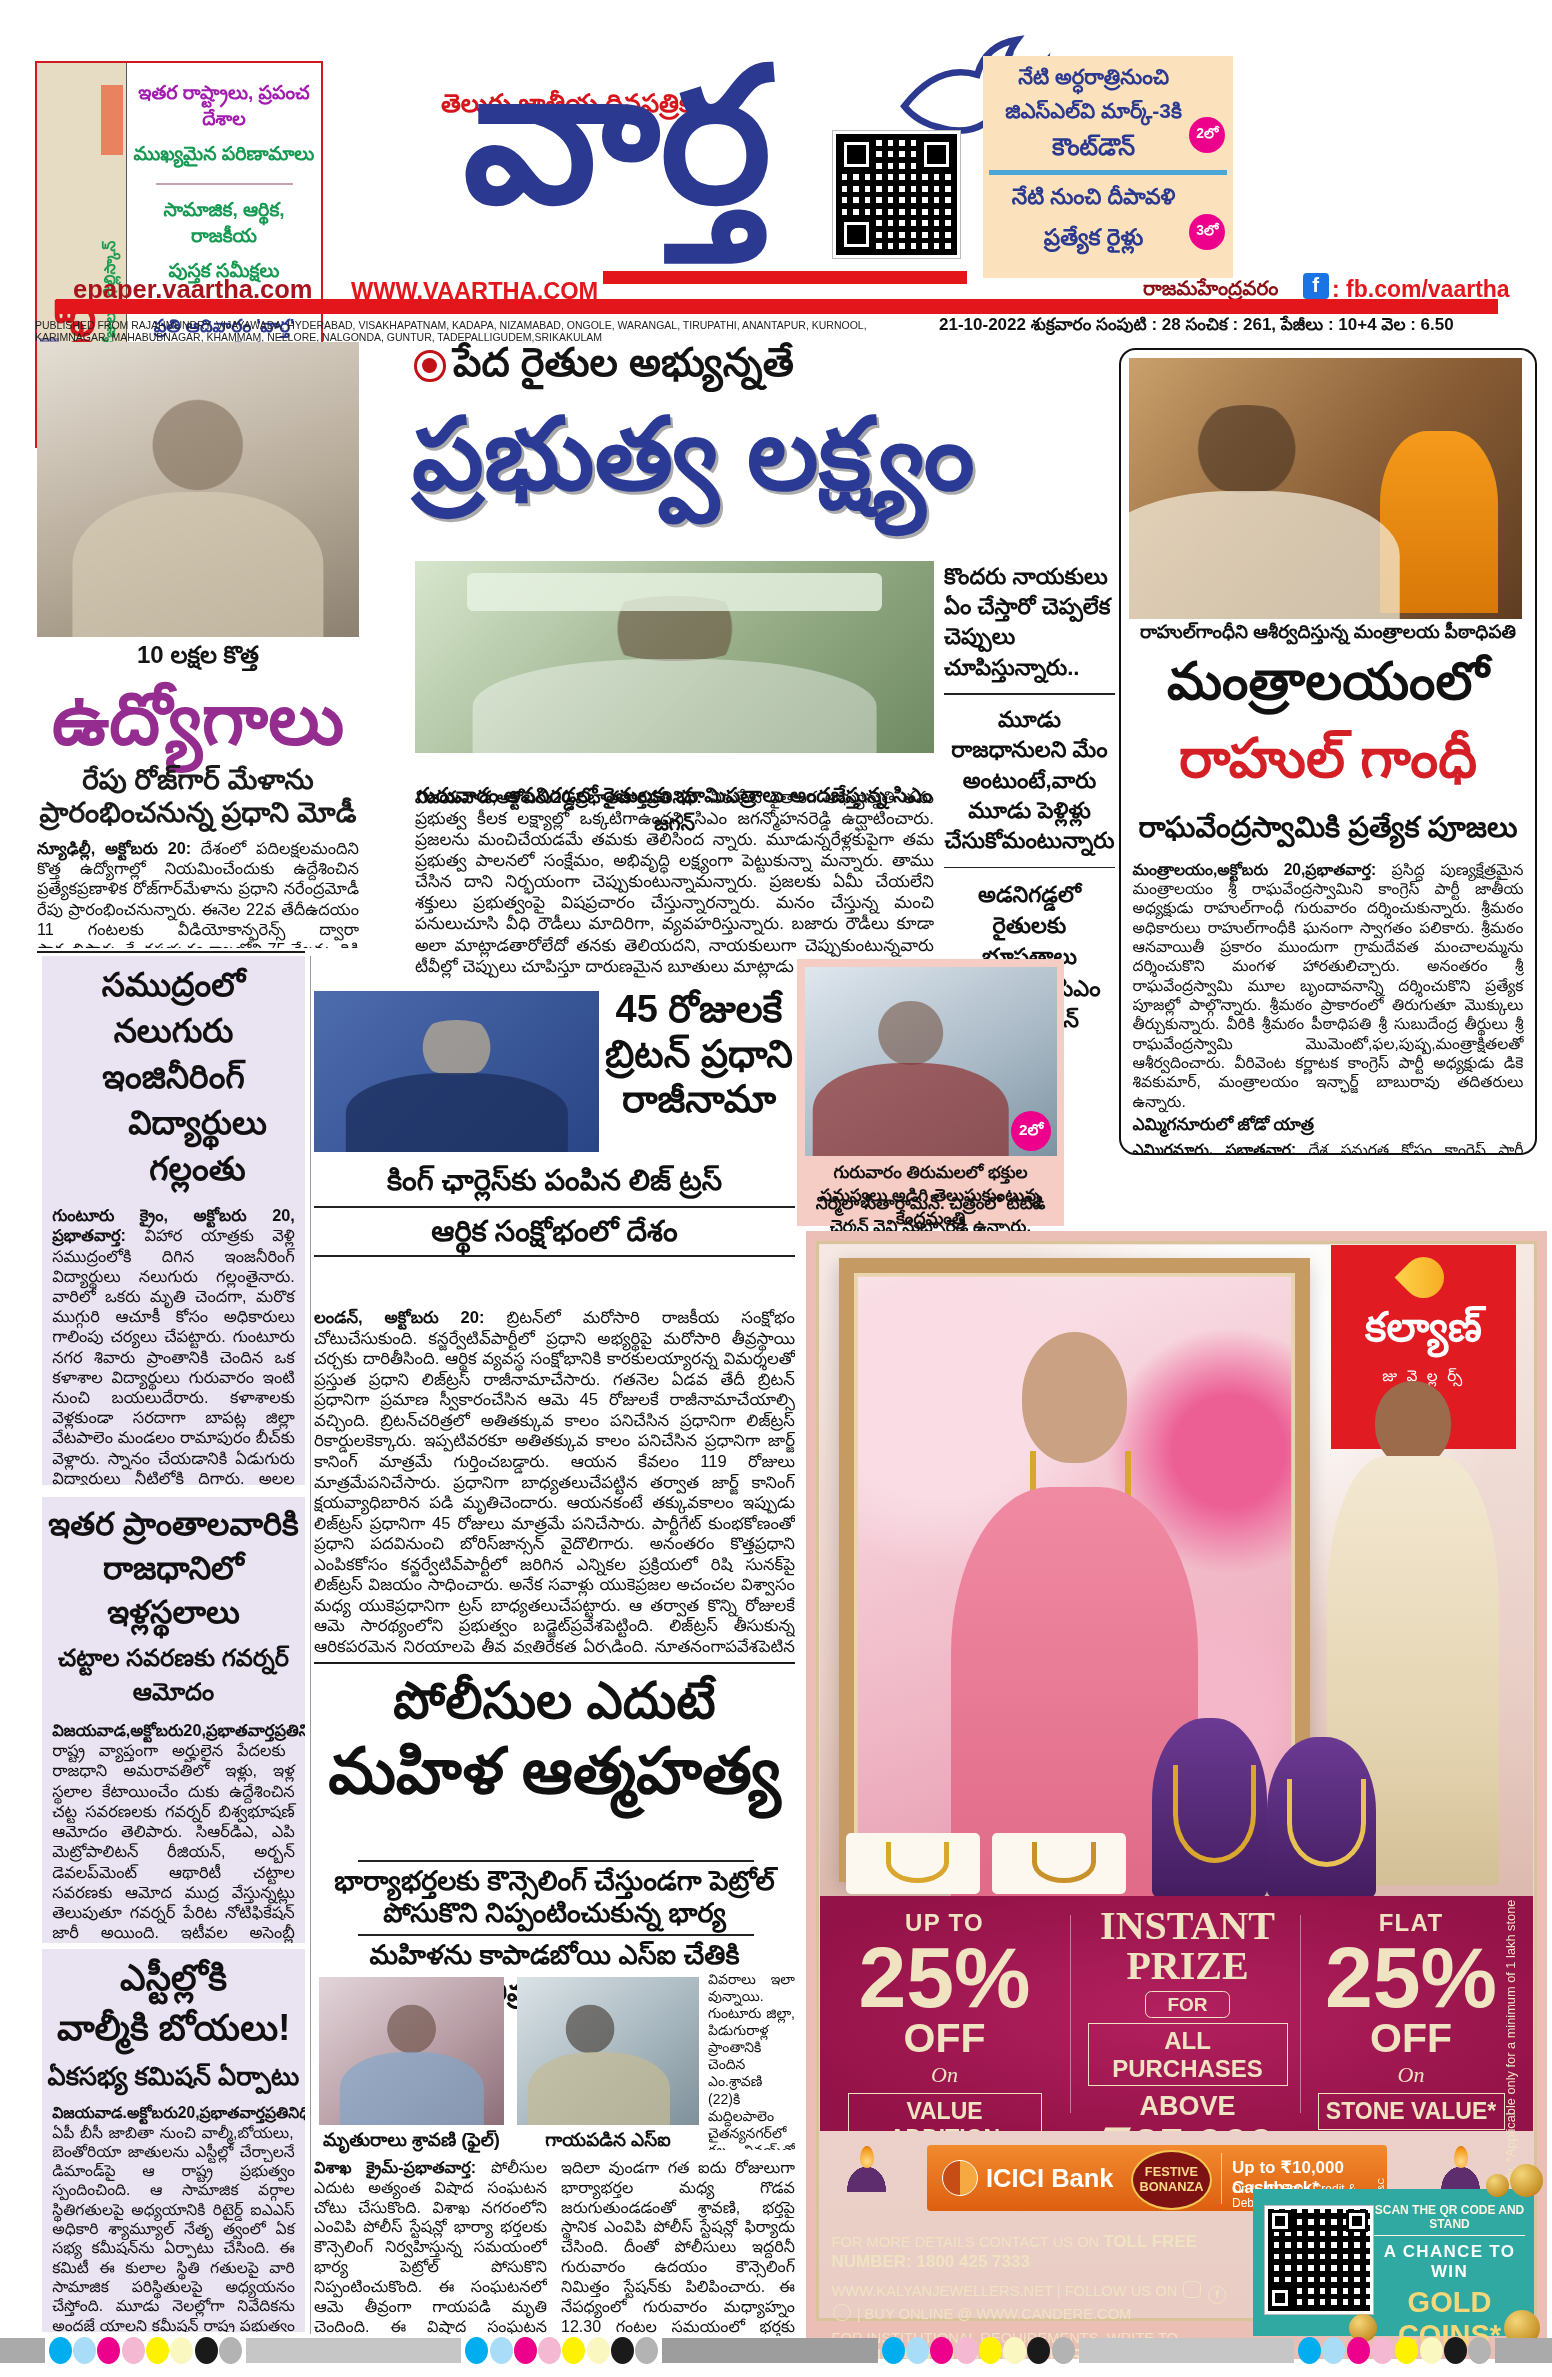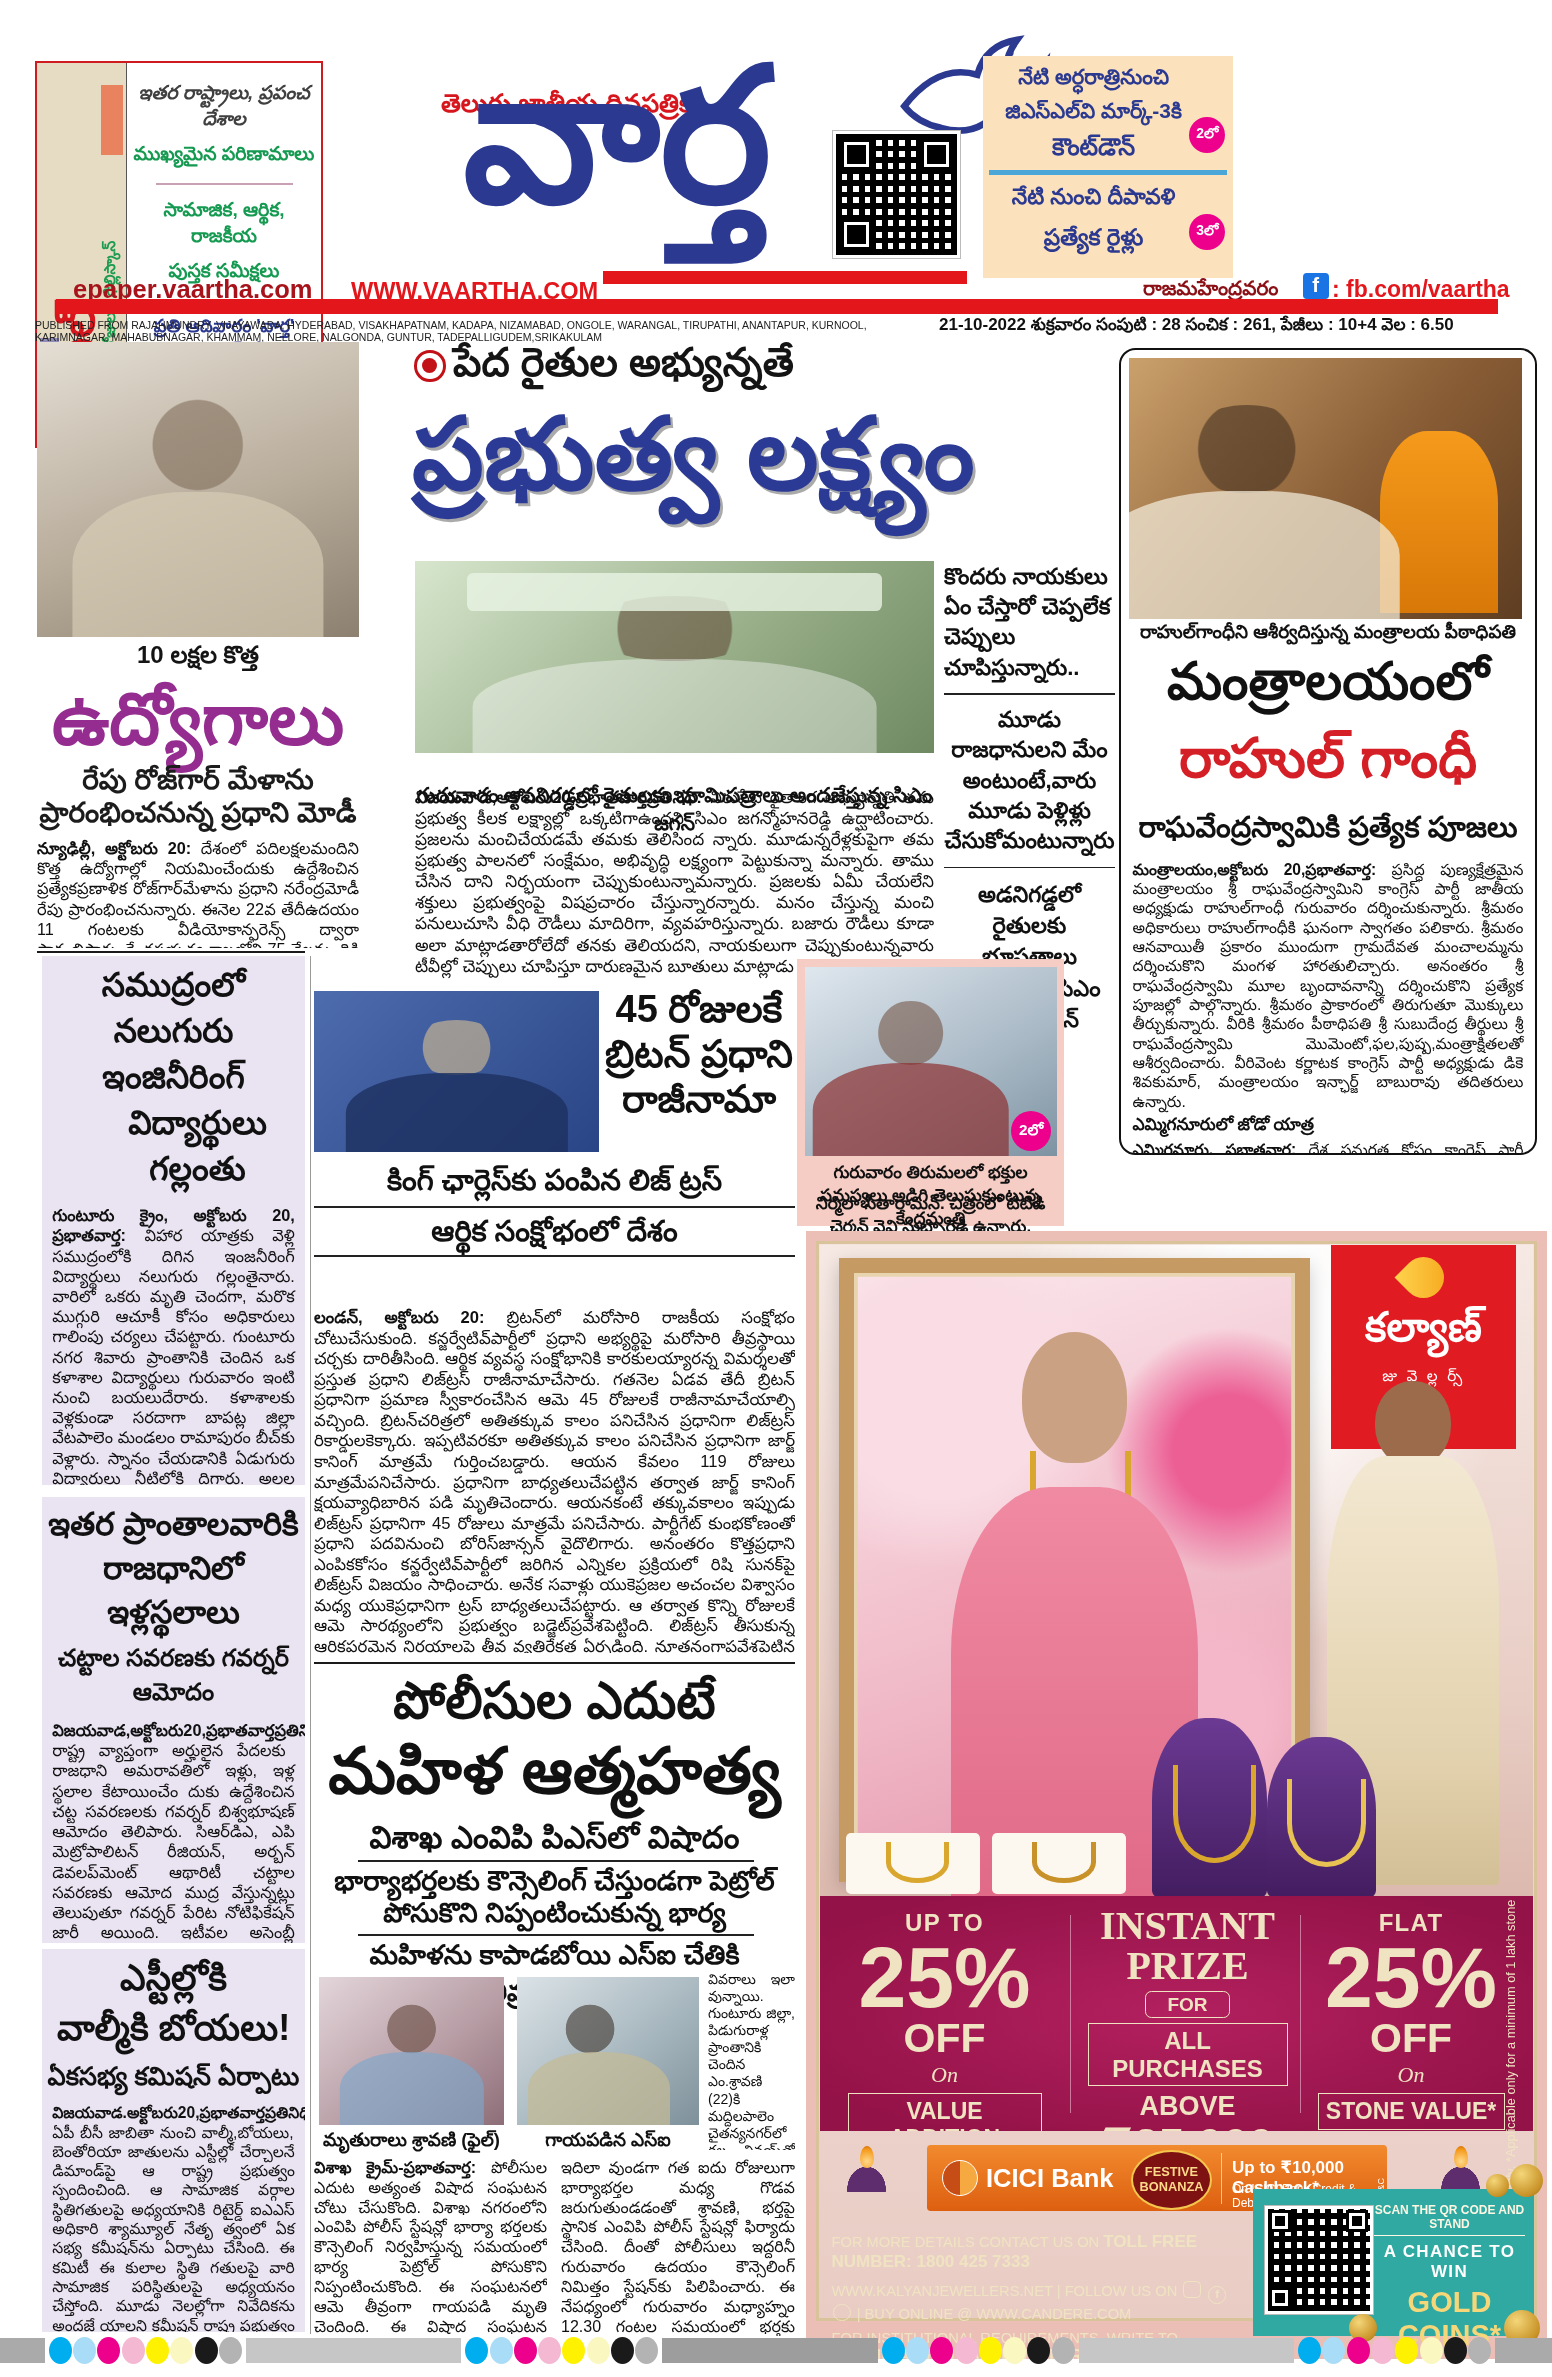--- a/index.html
+++ b/index.html
@@ -49,21 +49,21 @@
 <div id="page">
 
   <div class="abs" style="left:35px;top:61px;width:284px;height:383px;border:2.6px solid #cf1a20;background:#fff;">
     <div class="abs" style="left:0;top:0;width:89px;height:100%;background:#e6dcc3;border-right:1.3px solid #555;">
       <div class="abs" style="right:2.6px;top:22px;width:22px;height:70px;background:#e8825f;"></div>
       <div class="abs" style="left:2.6px;bottom:25.5px;width:19px;height:83px;background:#8f8bb8;"></div>
       <div class="abs vert b" style="left:18px;top:25.5px;height:332px;font-size:46px;color:#d6161c;line-height:1;">హాబీల్</div>
       <div class="abs vert b" style="left:63px;top:38px;height:307px;font-size:15.3px;color:#1d9b50;">గత వారంరోజులపై ఢిల్లిస్కాన్</div>
     </div>
     <div class="abs c" style="left:93px;top:7.7px;width:188px;height:368px;">
-      <div class="b" style="font-size:19px;color:#404040;margin-top:11.5px;font-style:italic;">ఇతర రాష్ట్రాలు, ప్రపంచ దేశాల</div>
+      <div class="b" style="font-size:19px;color:#a21caf;margin-top:11.5px;">ఇతర రాష్ట్రాలు, ప్రపంచ దేశాల</div>
       <div class="b" style="font-size:19px;color:#169a52;margin-top:9px;">ముఖ్యమైన పరిణామాలు</div>
       <div style="height:1.9px;background:#c9a0b4;margin:14px 25.5px;"></div>
       <div class="b" style="font-size:19px;color:#169a52;">సామాజిక, ఆర్థిక, రాజకీయ</div>
       <div class="b" style="font-size:19px;color:#169a52;margin-top:9px;">పుస్తక సమీక్షలు</div>
       <div style="height:1.9px;background:#c9a0b4;margin:14px 25.5px;"></div>
       <div class="b" style="font-size:18px;color:#2b3990;">ప్రతి ఆదివారం 'వార్త' మెయిన్‌లో</div>
       <div class="b" style="font-size:27px;color:#d6161c;margin-top:10.2px;">ఒక పూర్తి పేజీ</div>
     </div>
   </div>
 
@@ -207,21 +207,20 @@
       <div class="body-shape" style="left:42%;background:#8c2f2fb0;"></div>
     </div>
     <div class="abs badge-pink" style="right:12.8px;top:152px;width:40px;height:40px;font-size:15.3px;">2లో</div>
     <div class="b c" style="position:absolute;left:5.1px;top:204px;width:257px;font-size:17px;">గురువారం తిరుమలలో భక్తుల సమస్యలు అడిగి తెలుసుకుంటున్న కేంద్రమంత్రి</div>
     <div class="b c" style="position:absolute;left:5.1px;top:235px;width:257px;font-size:17px;">నిర్మలా సీతారామన్. చిత్రంలో టిటిడి చైర్మన్ వైవి సుబ్బారెడ్డి ఉన్నారు.</div>
   </div>
 
   <div class="hr" style="position:absolute;left:314px;top:1662px;width:481px;"></div>
   <div class="abs b c" style="left:314px;top:1671px;width:481px;font-size:51px;">పోలీసుల ఎదుటే</div>
   <div class="abs b c" style="left:314px;top:1734px;width:481px;font-size:64px;">మహిళ ఆత్మహత్య</div>
-  <div class="abs b c" style="left:314px;top:1820px;width:481px;font-size:31px;">విశాఖ ఎంవిపి పిఎస్‌లో విషాదం</div>
   <div class="subrule" style="left:358px;top:1860px;width:396px;"></div>
   <div class="abs b c" style="left:314px;top:1866px;width:481px;font-size:27px;">భార్యాభర్తలకు కౌన్సెలింగ్ చేస్తుండగా పెట్రోల్</div>
   <div class="abs b c" style="left:314px;top:1898px;width:481px;font-size:27px;">పోసుకొని నిప్పంటించుకున్న భార్య</div>
   <div class="subrule" style="left:358px;top:1934px;width:396px;"></div>
   <div class="abs b c" style="left:314px;top:1940px;width:481px;font-size:27px;">మహిళను కాపాడబోయి ఎస్ఐ చేతికి తీవ్రగాయాలు</div>
 
   <div class="photo" style="left:319px;top:1977px;width:185px;height:148px;
        background:linear-gradient(140deg,#e3d6da,#b59aa2 60%,#8d6e78);">
     <div class="fig" style="background:radial-gradient(circle,#5d4033 0 60%,transparent 62%);"></div>
     <div class="body-shape" style="background:#7fa6c9aa;"></div>

